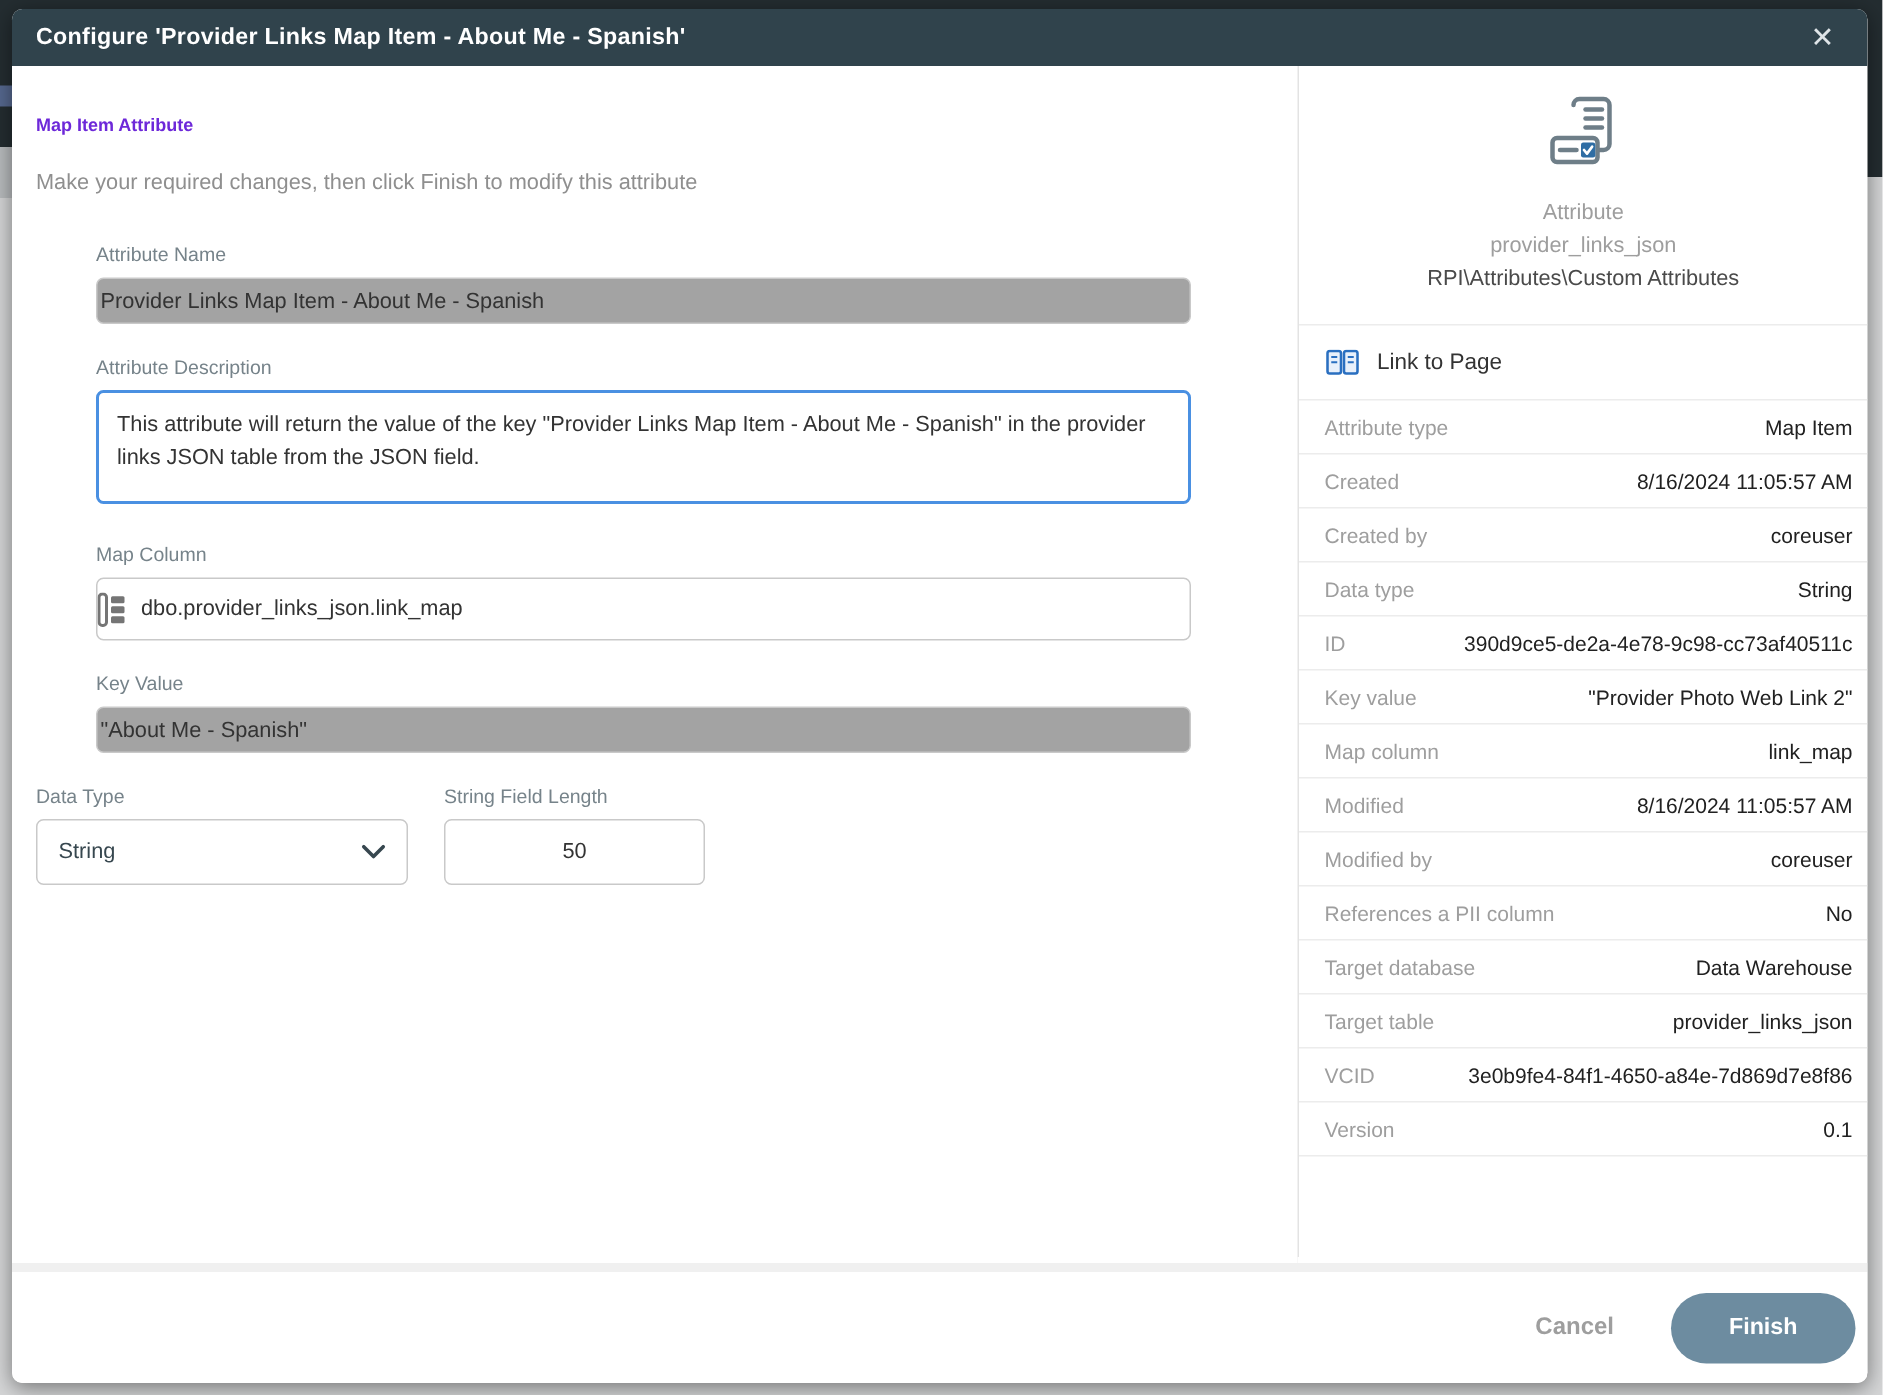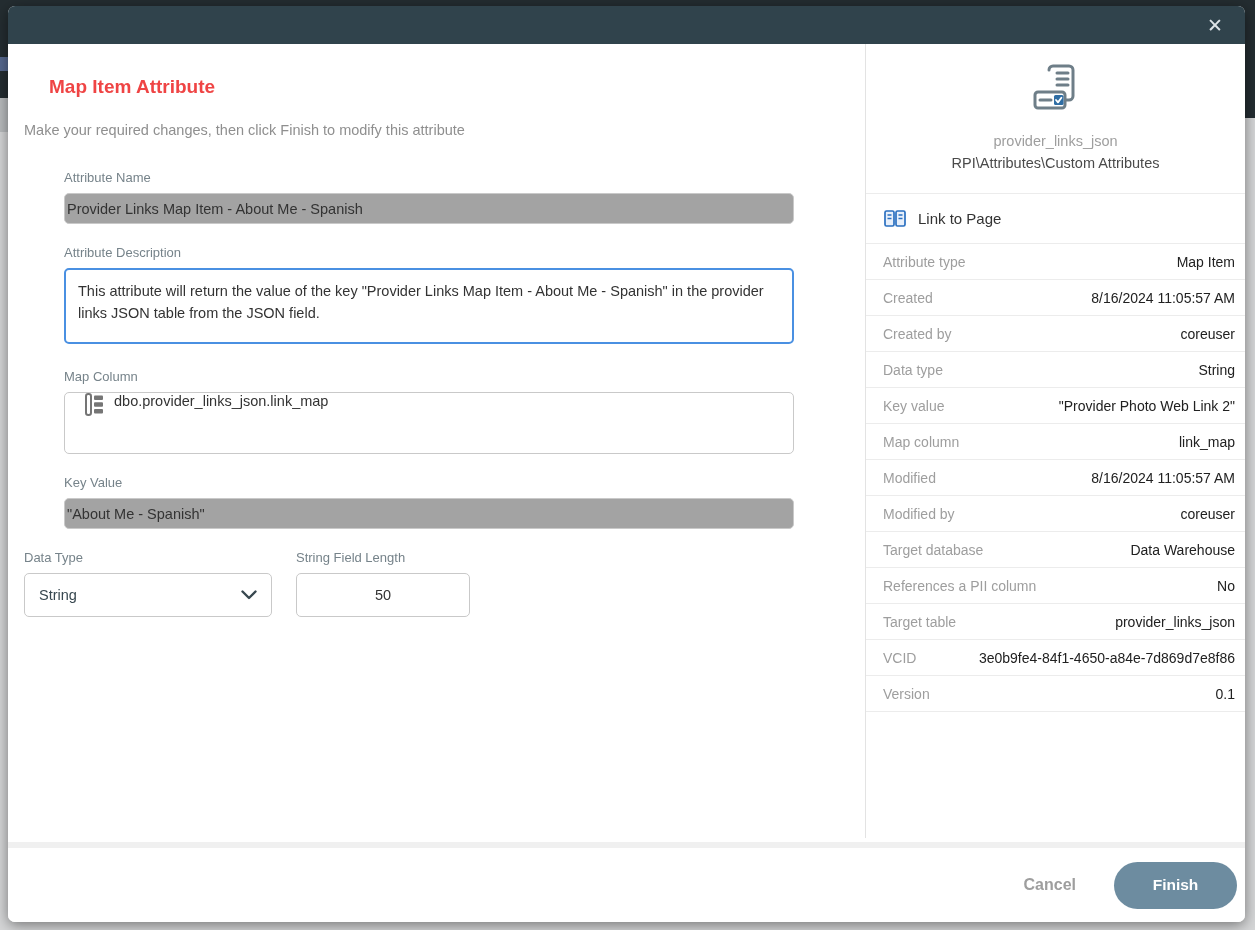--- a/index.html
+++ b/index.html
@@ -28,37 +28,37 @@
   .close-btn {
     margin-left: auto; width: 28px; height: 28px; display: flex; align-items: center; justify-content: center;
     color: #dfe5e8; font-size: 19px; cursor: pointer; font-weight: normal;
   }
 
   .dialog-body { flex: 1 1 auto; display: flex; min-height: 0; }
 
   
   .form-pane { width: 858px; flex: 0 0 auto; padding: 32px 0 0 16px; border-right: 1px solid #e3e3e3; position: relative; }
   .form-pane::after { content: ""; position: absolute; right: -1px; bottom: 0; width: 1px; height: 4px; background: #fff; }
-  .form-heading { color: #ef4444; font-size: 19px; font-weight: bold; margin-bottom: 24px; margin-left: 25px; }
+  .form-heading { color: #6d28d9; font-size: 12px; font-weight: bold; margin-bottom: 24px; }
   .form-subtitle { color: #8f8f8f; font-size: 14.5px; margin-bottom: 32px; }
   .field { margin-bottom: 21px; margin-left: 40px; }
   .field-label { display: block; color: #76838a; font-size: 13px; margin-bottom: 8px; }
   .text-input {
     width: 730px; height: 31px; border: 1px solid #c9c9c9; border-radius: 5px;
     font-family: "Liberation Sans", sans-serif; font-size: 14.5px; color: #333333;
     padding: 0 2px; outline: none; background: #a3a3a3;
   }
   .textarea-input {
     width: 730px; height: 76px; border: 2px solid #4a90e2; border-radius: 5px;
     font-family: "Liberation Sans", sans-serif; font-size: 14.5px; color: #333333; line-height: 22px;
     padding: 10px 12px; outline: none; resize: none; background: #fff;
   }
   .input-with-icon {
-    width: 730px; height: 62px; border: 1px solid #c9c9c9; border-radius: 5px;
-    display: flex; align-items: flex-start; padding: 0 20px; gap: 10px; background: #fff;
+    width: 730px; height: 42px; border: 1px solid #c9c9c9; border-radius: 5px;
+    display: flex; align-items: center; padding: 0 0; gap: 10px; background: #fff;
   }
   .input-with-icon .value-text { font-size: 14.5px; color: #333333; }
   .row-2col { display: flex; gap: 24px; }
   .select-box {
     width: 248px; height: 44px; border: 1px solid #c9c9c9; border-radius: 5px;
     display: flex; align-items: center; padding: 0 14px; background: #fff; cursor: pointer;
   }
   .select-box .value-text { font-size: 14.5px; color: #37474f; }
   .select-box .chev { margin-left: auto; display: flex; }
   .small-input {
@@ -100,20 +100,21 @@
 </head>
 <body>
 
 <div class="backdrop-top"></div>
 <div class="backdrop-blue-sliver"></div>
 <div class="backdrop-frag"></div>
 
 <div class="dialog">
 
   <div class="dialog-header">
+    <span class="dialog-title">Configure 'Provider Links Map Item - About Me - Spanish'</span>
     <span class="close-btn">✕</span>
   </div>
 
   <div class="dialog-body">
 
     <div class="form-pane">
       <div class="form-heading">Map Item Attribute</div>
       <div class="form-subtitle">Make your required changes, then click Finish to modify this attribute</div>
 
       <div class="field">
@@ -172,20 +173,21 @@
             <path d="M22 6 a4 4 0 0 1 4 -4 h16 a4 4 0 0 1 4 4 v26 a4 4 0 0 1 -4 4 h-3" fill="none" stroke="#6e7e88" stroke-width="3" stroke-linecap="round"></path>
             <line x1="30" y1="9" x2="41" y2="9" stroke="#6e7e88" stroke-width="3" stroke-linecap="round"></line>
             <line x1="30" y1="15" x2="41" y2="15" stroke="#6e7e88" stroke-width="3" stroke-linecap="round"></line>
             <line x1="30" y1="21" x2="41" y2="21" stroke="#6e7e88" stroke-width="3" stroke-linecap="round"></line>
             <rect x="8" y="28" width="30" height="16" rx="3" fill="#ffffff" stroke="#6e7e88" stroke-width="3"></rect>
             <line x1="13" y1="36" x2="24" y2="36" stroke="#6e7e88" stroke-width="3" stroke-linecap="round"></line>
             <rect x="27" y="31" width="9.5" height="10" rx="1.5" fill="#2e6da4"></rect>
             <path d="M29 36 l2 2.4 l3.4 -4.6" fill="none" stroke="#ffffff" stroke-width="1.8" stroke-linecap="round" stroke-linejoin="round"></path>
           </svg>
         </span>
+        <div class="summary-type">Attribute</div>
         <div class="summary-name">provider_links_json</div>
         <div class="summary-path">RPI\Attributes\Custom Attributes</div>
       </div>
       <div class="summary-divider"></div>
 
       <div class="link-row">
         <span style="display:flex;">
           <svg width="22" height="17" viewBox="0 0 22 17">
             <rect x="1" y="1" width="9" height="15" rx="1.5" fill="#e8f0fb" stroke="#2a6fc0" stroke-width="1.7"></rect>
             <rect x="12" y="1" width="9" height="15" rx="1.5" fill="#e8f0fb" stroke="#2a6fc0" stroke-width="1.7"></rect>
@@ -209,42 +211,46 @@
         </div>
         <div class="detail-row">
           <span class="detail-label">Created by</span>
           <span class="detail-value">coreuser</span>
         </div>
         <div class="detail-row">
           <span class="detail-label">Data type</span>
           <span class="detail-value">String</span>
         </div>
         <div class="detail-row">
+          <span class="detail-label">ID</span>
+          <span class="detail-value">390d9ce5-de2a-4e78-9c98-cc73af40511c</span>
+        </div>
+        <div class="detail-row">
           <span class="detail-label">Key value</span>
           <span class="detail-value">"Provider Photo Web Link  2"</span>
         </div>
         <div class="detail-row">
           <span class="detail-label">Map column</span>
           <span class="detail-value">link_map</span>
         </div>
         <div class="detail-row">
           <span class="detail-label">Modified</span>
           <span class="detail-value">8/16/2024 11:05:57 AM</span>
         </div>
         <div class="detail-row">
           <span class="detail-label">Modified by</span>
           <span class="detail-value">coreuser</span>
         </div>
         <div class="detail-row">
+          <span class="detail-label">References a PII column</span>
+          <span class="detail-value">No</span>
+        </div>
+        <div class="detail-row">
           <span class="detail-label">Target database</span>
           <span class="detail-value">Data Warehouse</span>
-        </div>
-        <div class="detail-row">
-          <span class="detail-label">References a PII column</span>
-          <span class="detail-value">No</span>
         </div>
         <div class="detail-row">
           <span class="detail-label">Target table</span>
           <span class="detail-value">provider_links_json</span>
         </div>
         <div class="detail-row">
           <span class="detail-label">VCID</span>
           <span class="detail-value">3e0b9fe4-84f1-4650-a84e-7d869d7e8f86</span>
         </div>
         <div class="detail-row">

